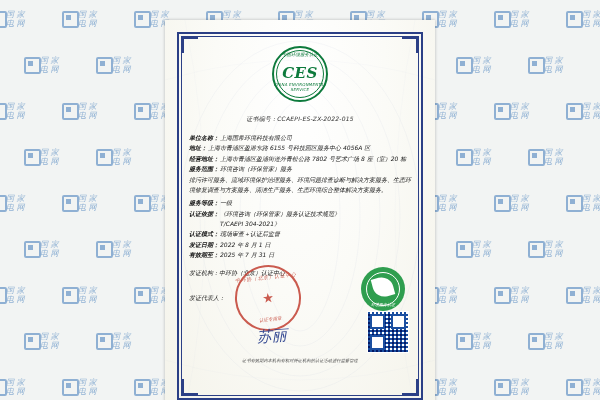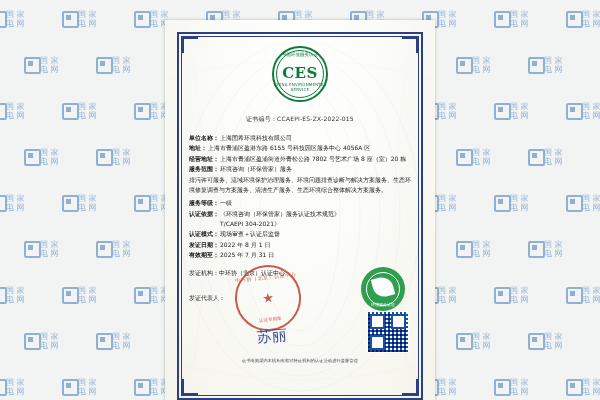--- a/index.html
+++ b/index.html
@@ -12,20 +12,21 @@
     overflow: hidden;
     font-family: "DejaVu Sans", "Liberation Sans", sans-serif;
     background: #ffffff;
   }
   .page {
     position: relative;
     width: 600px;
     height: 400px;
     background: #f2f4f3;
     overflow: hidden;
+    font-style: italic;
   }
   
   .wm-layer {
     position: absolute;
     inset: 0;
     z-index: 1;
     pointer-events: none;
   }
   .wm {
     position: absolute;

